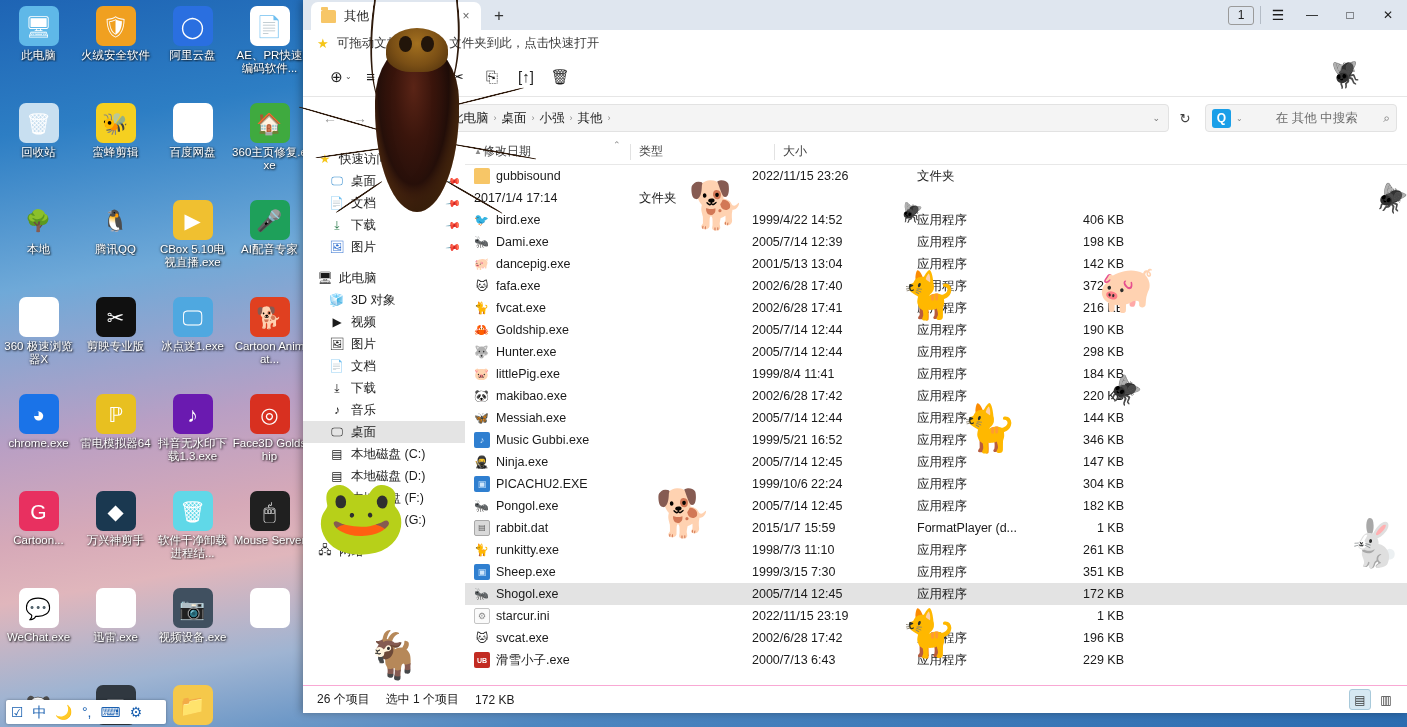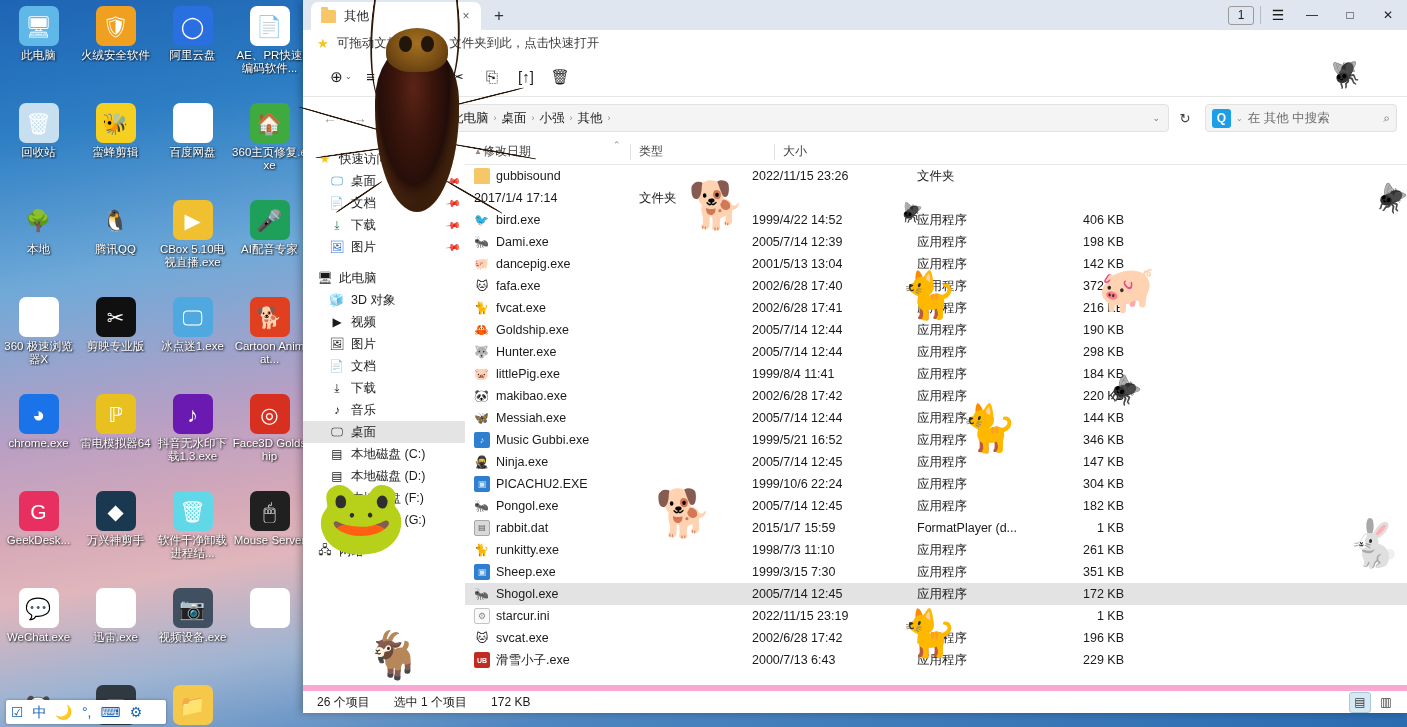--- a/index.html
+++ b/index.html
@@ -210,21 +210,21 @@
     padding: 0 6px; gap: 5px;
     font-size: 12.5px; color: #6d6d6d;
     margin-left: 4px;
   }
   #search-q {
     width: 19px; height: 19px; flex:none;
     background: #1a9fe8; border-radius: 3px;
     color: #fff; font-size: 12px; font-weight: bold;
     display: flex; align-items: center; justify-content: center;
   }
-  #search-placeholder { flex: 1; white-space: nowrap; }
+  #search-placeholder { flex: 1; white-space: nowrap; margin-left: 28px; }
   #search-mag { color: #7a7a7a; font-size: 12px; }
 
   
   #wbody { flex: 1; display: flex; min-height: 0; }
 
   
   #sidebar {
     width: 162px; flex: none;
     background: #fff;
     padding-top: 9px;
@@ -292,25 +292,25 @@
   }
   .f-ico.blue { background:#2f7fd0; color:#cfe6fb; font-size:9px; }
   .f-ico.red  { background:#c22b22; color:#fff; font-size:7px; font-weight:bold; }
   .f-ico.doc  { background:#fafafa; border:1px solid #c4c4c4; color:#8a8a8a; font-size:9px; }
   .f-ico.dat  { background:#d9d9d9; border:1px solid #a8a8a8; color:#555; font-size:8px; }
 
   
   #statusbar {
     height: 28px; flex: none;
     background: #fff;
-    border-top: 6px solid #f9a8d4;
+    border-top: 1px solid #f9a8d4;
     display: flex; align-items: center;
     padding: 0 10px 0 14px;
     font-size: 12px; color: #1c1c1c;
-    gap: 24px;
+    gap: 16px;
   }
   #status-views { margin-left: auto; display: flex; gap: 4px; align-items:center; }
   .view-btn {
     width: 22px; height: 21px;
     border: 1px solid transparent;
     display: flex; align-items: center; justify-content: center;
     font-size: 12px; color: #3b3b3b; border-radius: 3px;
   }
   .view-btn.active { background: #d6e8f2; border-color: #a8c9da; }
 
@@ -433,21 +433,21 @@
       <div class="desk-icon">
         <div class="di-glyph" style="background: rgb(106, 26, 176);">♪</div>
         <div class="di-label">抖音无水印下载1.3.exe</div>
       </div>
       <div class="desk-icon">
         <div class="di-glyph" style="background: rgb(216, 48, 32);">◎</div>
         <div class="di-label">Face3D Goldship</div>
       </div>
       <div class="desk-icon">
         <div class="di-glyph" style="background: rgb(232, 48, 96);">G</div>
-        <div class="di-label">GeekDesk...</div>
+        <div class="di-label">Cartoon...</div>
       </div>
       <div class="desk-icon">
         <div class="di-glyph" style="background: rgb(26, 56, 80);">◆</div>
         <div class="di-label">万兴神剪手</div>
       </div>
       <div class="desk-icon">
         <div class="di-glyph" style="background: rgb(96, 216, 232);">🗑</div>
         <div class="di-label">软件干净卸载进程结...</div>
       </div>
       <div class="desk-icon">

